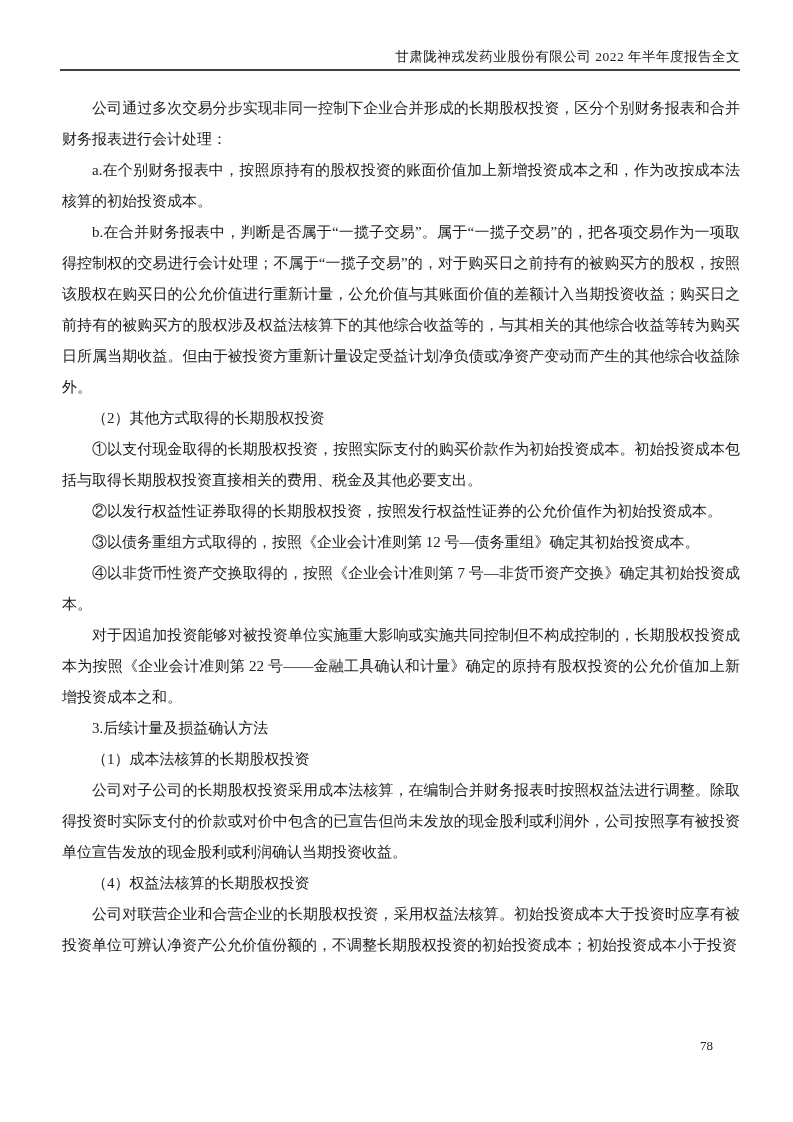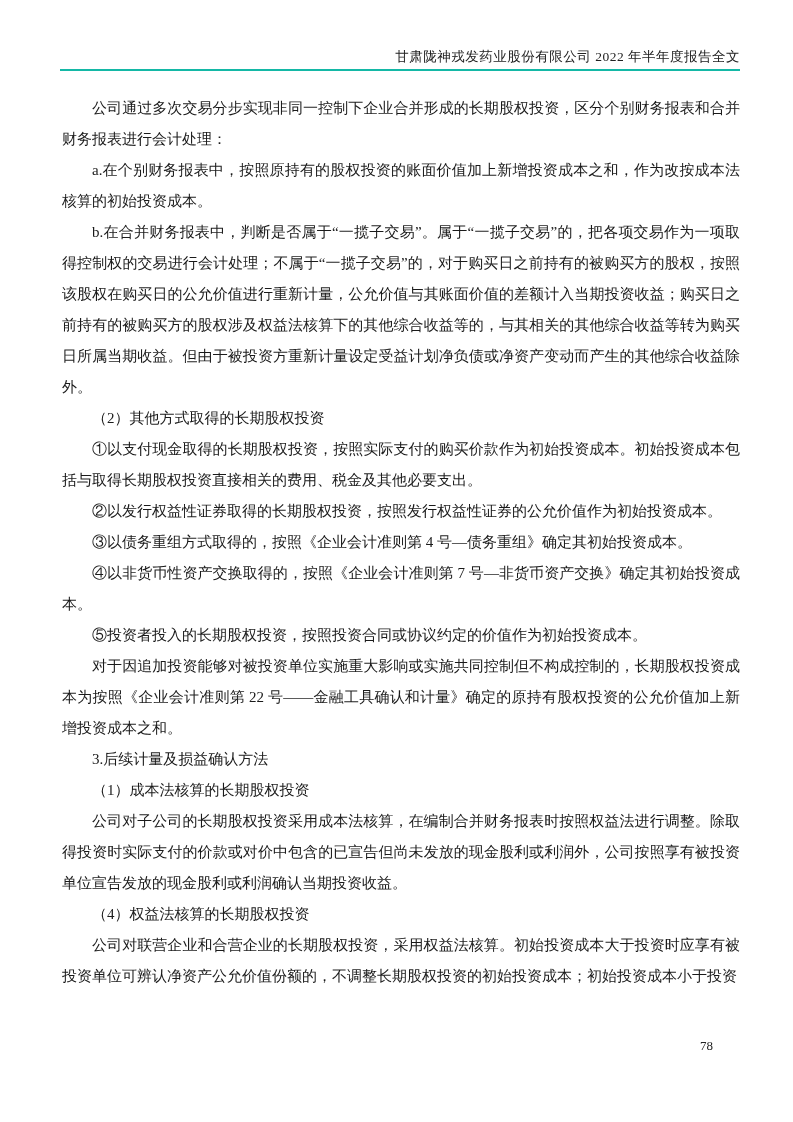--- a/index.html
+++ b/index.html
@@ -12,21 +12,21 @@
     color: #1a1a1a;
     overflow: hidden;
   }
   .header {
     position: absolute;
     left: 60px;
     top: 0;
     width: 680px;
     height: 71px;
     box-sizing: border-box;
-    border-bottom: 2px solid #14b8a6;
+    border-bottom: 2px solid #404040;
     display: flex;
     align-items: flex-end;
     justify-content: flex-end;
     padding-bottom: 4px;
   }
   .header-title {
     font-size: 13.5px;
     line-height: 16px;
     color: #222222;
     letter-spacing: 0.5px;
@@ -66,23 +66,22 @@
     <span class="header-title">甘肃陇神戎发药业股份有限公司 2022 年半年度报告全文</span>
   </div>
 
   <div class="content">
     <p>公司通过多次交易分步实现非同一控制下企业合并形成的长期股权投资，区分个别财务报表和合并财务报表进行会计处理：</p>
     <p>a.在个别财务报表中，按照原持有的股权投资的账面价值加上新增投资成本之和，作为改按成本法核算的初始投资成本。</p>
     <p>b.在合并财务报表中，判断是否属于“一揽子交易”。属于“一揽子交易”的，把各项交易作为一项取得控制权的交易进行会计处理；不属于“一揽子交易”的，对于购买日之前持有的被购买方的股权，按照该股权在购买日的公允价值进行重新计量，公允价值与其账面价值的差额计入当期投资收益；购买日之前持有的被购买方的股权涉及权益法核算下的其他综合收益等的，与其相关的其他综合收益等转为购买日所属当期收益。但由于被投资方重新计量设定受益计划净负债或净资产变动而产生的其他综合收益除外。</p>
     <p>（2）其他方式取得的长期股权投资</p>
     <p>①以支付现金取得的长期股权投资，按照实际支付的购买价款作为初始投资成本。初始投资成本包括与取得长期股权投资直接相关的费用、税金及其他必要支出。</p>
     <p>②以发行权益性证券取得的长期股权投资，按照发行权益性证券的公允价值作为初始投资成本。</p>
-    <p>③以债务重组方式取得的，按照《企业会计准则第 4 号—债务重组》确定其初始投资成本。</p>
+    <p>③以债务重组方式取得的，按照《企业会计准则第 12 号—债务重组》确定其初始投资成本。</p>
     <p>④以非货币性资产交换取得的，按照《企业会计准则第 7 号—非货币资产交换》确定其初始投资成本。</p>
-    <p>⑤投资者投入的长期股权投资，按照投资合同或协议约定的价值作为初始投资成本。</p>
     <p>对于因追加投资能够对被投资单位实施重大影响或实施共同控制但不构成控制的，长期股权投资成本为按照《企业会计准则第 22 号——金融工具确认和计量》确定的原持有股权投资的公允价值加上新增投资成本之和。</p>
     <p>3.后续计量及损益确认方法</p>
     <p>（1）成本法核算的长期股权投资</p>
     <p>公司对子公司的长期股权投资采用成本法核算，在编制合并财务报表时按照权益法进行调整。除取得投资时实际支付的价款或对价中包含的已宣告但尚未发放的现金股利或利润外，公司按照享有被投资单位宣告发放的现金股利或利润确认当期投资收益。</p>
     <p>（4）权益法核算的长期股权投资</p>
     <p>公司对联营企业和合营企业的长期股权投资，采用权益法核算。初始投资成本大于投资时应享有被投资单位可辨认净资产公允价值份额的，不调整长期股权投资的初始投资成本；初始投资成本小于投资</p>
   </div>
 
   <div class="page-number">78</div>
 

